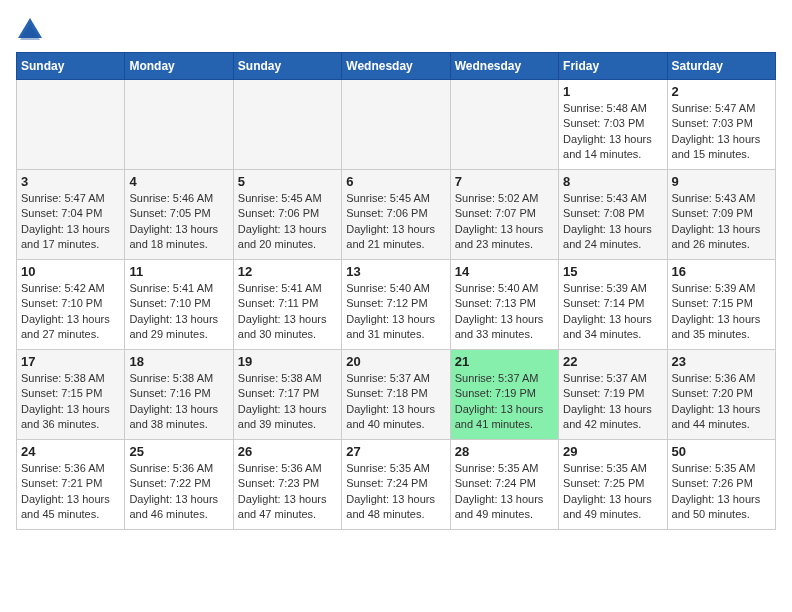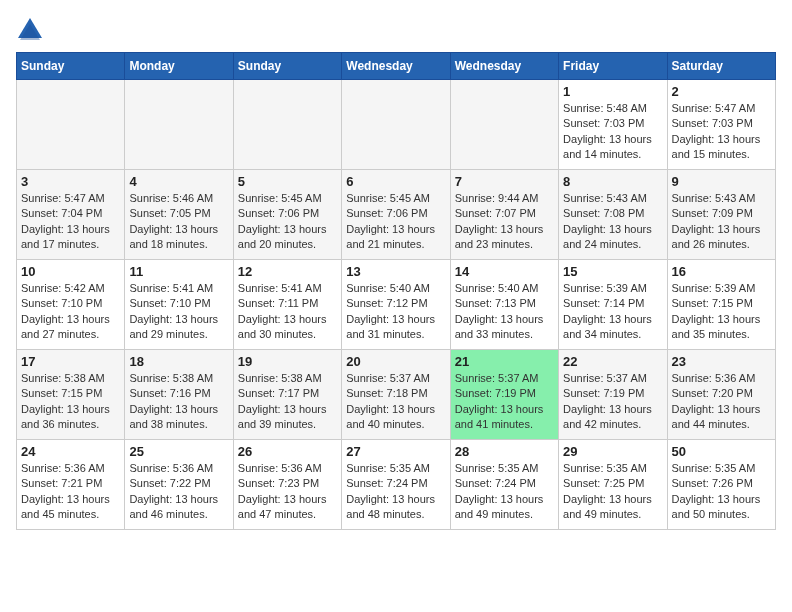--- a/index.html
+++ b/index.html
@@ -168,21 +168,21 @@
         </td>
         <td class="shaded" style="background: rgb(245, 245, 245);">
           <span class="day-number">6</span>
           <div class="day-info" style="white-space: pre-line;">Sunrise: 5:45 AM
 Sunset: 7:06 PM
 Daylight: 13 hours
 and 21 minutes.</div>
         </td>
         <td class="shaded" style="background: rgb(245, 245, 245);">
           <span class="day-number">7</span>
-          <div class="day-info" style="white-space: pre-line;">Sunrise: 9:44 AM
+          <div class="day-info" style="white-space: pre-line;">Sunrise: 5:02 AM
 Sunset: 7:07 PM
 Daylight: 13 hours
 and 23 minutes.</div>
         </td>
         <td class="shaded" style="background: rgb(245, 245, 245);">
           <span class="day-number">8</span>
           <div class="day-info" style="white-space: pre-line;">Sunrise: 5:43 AM
 Sunset: 7:08 PM
 Daylight: 13 hours
 and 24 minutes.</div>

